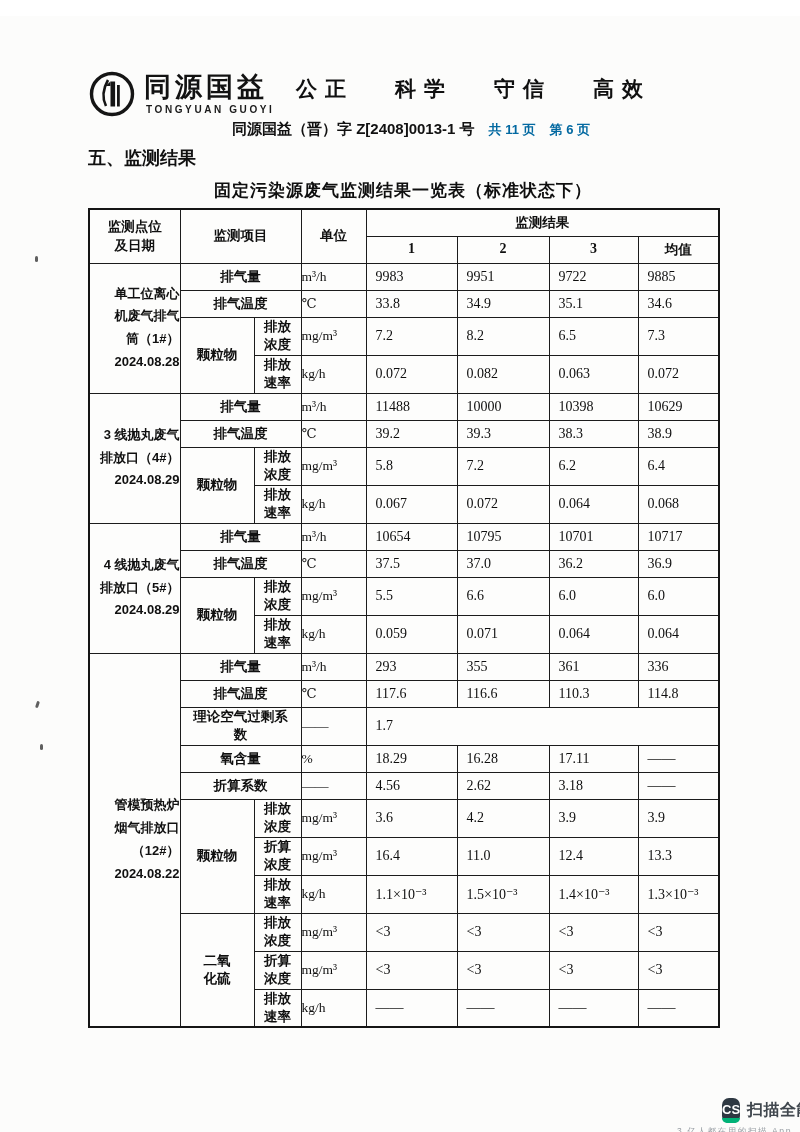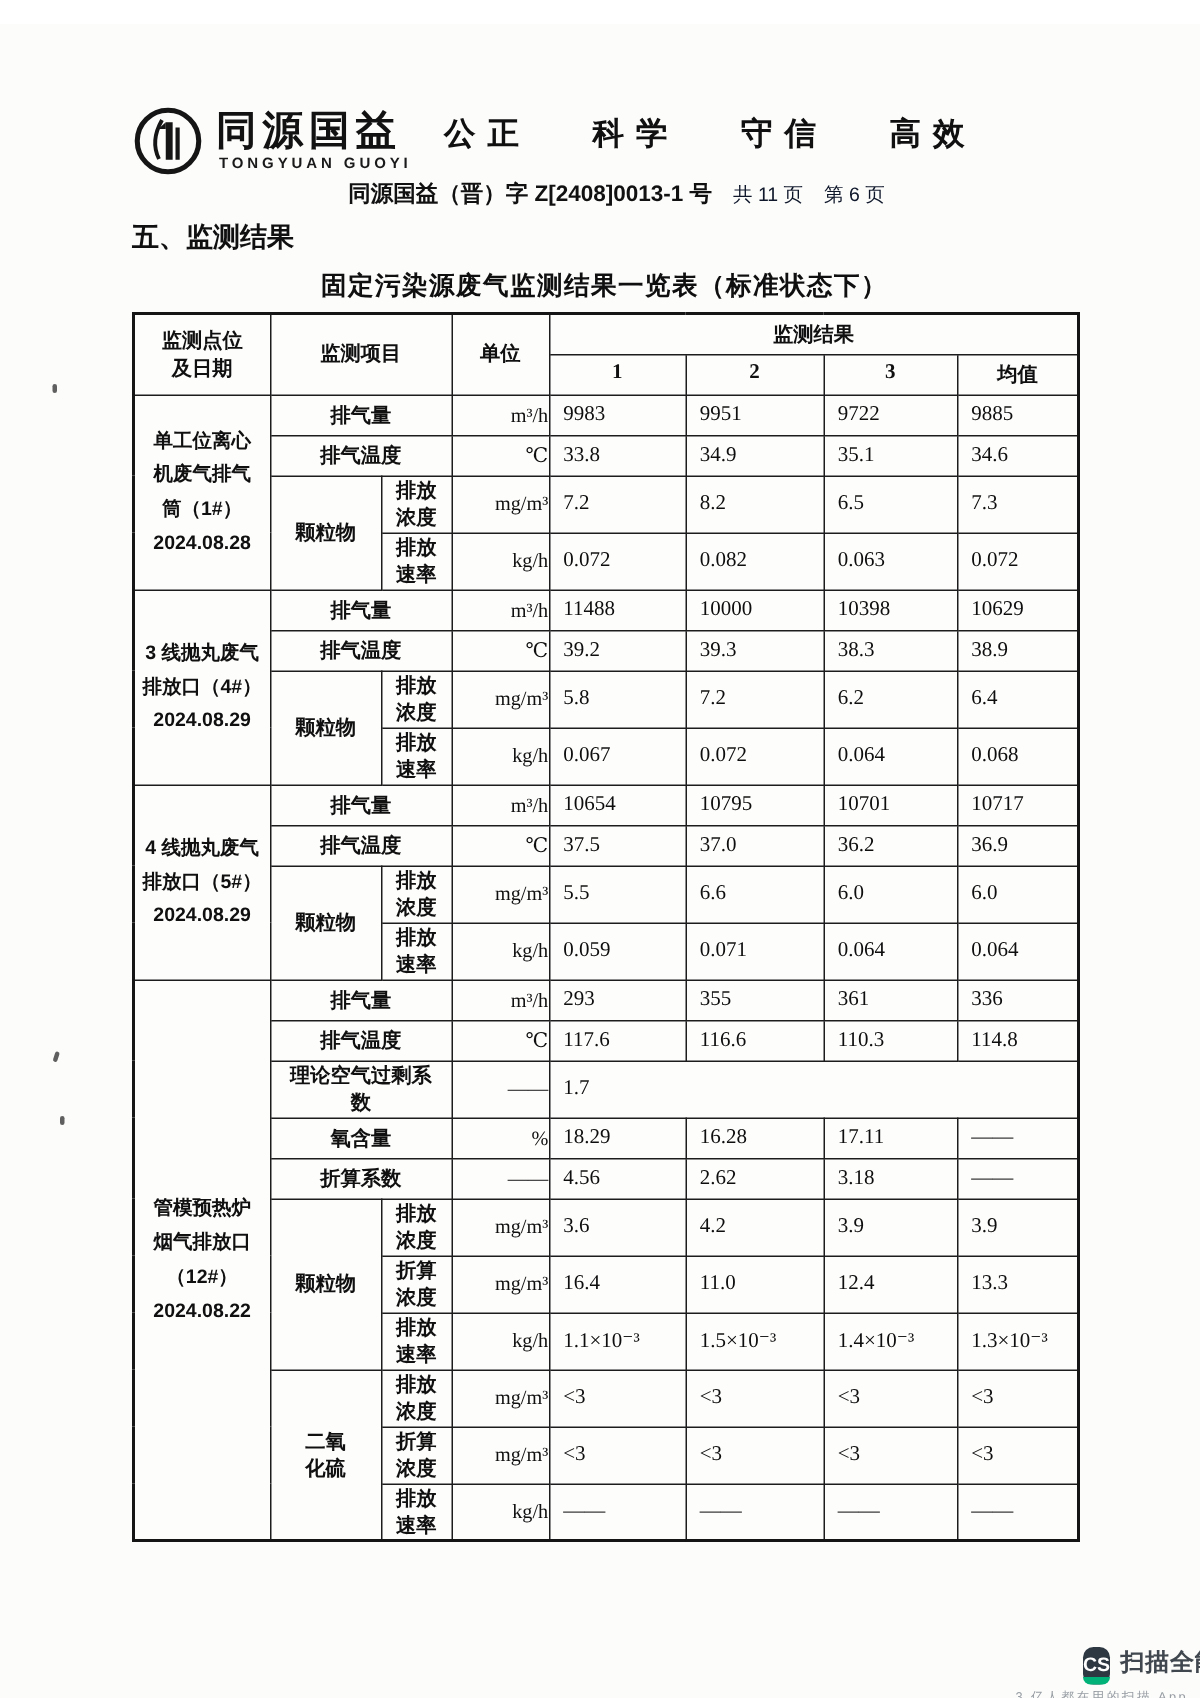--- a/index.html
+++ b/index.html
@@ -8,45 +8,45 @@
     font-family:"Liberation Sans",sans-serif;color:#141414;margin-top:16px;
   }
   
   .logo{position:absolute;left:88px;top:54px;width:48px;height:48px;}
   .brand-name{position:absolute;left:144px;top:53px;font-size:27px;font-weight:800;letter-spacing:4px;color:#121212;}
   .brand-en{position:absolute;left:146px;top:88px;font-size:10px;font-weight:700;letter-spacing:2.6px;color:#1a1a1a;}
   .slogans{position:absolute;left:296px;top:59px;display:flex;gap:41px;}
   .slogan{font-size:21px;font-weight:900;letter-spacing:8px;color:#101010;}
   .doc-row{position:absolute;left:104px;top:104px;width:614px;display:flex;justify-content:center;align-items:baseline;}
   .doc-number{font-size:15px;font-weight:700;color:#111;}
-  .page-info{font-size:13px;font-weight:400;color:#0f172a;}
+  .page-info{font-size:13px;font-weight:700;color:#0369a1;}
   .page-info span{margin-left:14px;}
   .section-title{position:absolute;left:88px;top:130px;font-size:18px;font-weight:700;color:#101010;}
   .tbl-title{position:absolute;left:88px;top:163px;width:630px;text-align:center;font-size:17px;font-weight:700;letter-spacing:1px;color:#0f0f0f;}
   
   .rtable{
     position:absolute;left:88px;top:192px;width:630px;
     border-collapse:collapse;table-layout:fixed;background:#fdfdfc;
     border:2.5px solid #151515;
   }
   .rtable th,.rtable td{border:1.5px solid #1c1c1c;padding:0;overflow:hidden;}
   .rtable thead tr{height:27px;}
   .rtable tbody tr{height:27px;}
   .rtable tbody tr.tall{height:38px;}
   .rtable th{font-size:13.5px;font-weight:700;text-align:center;white-space:pre-line;line-height:1.45;color:#101010;}
   th.num{font-family:"Liberation Serif","DejaVu Serif",serif;font-weight:600;font-size:14px;}
-  td.point{font-size:13px;font-weight:600;text-align:center;white-space:pre-line;line-height:1.75;color:#101010;}
+  td.point{font-size:13px;font-weight:600;text-align:right;white-space:pre-line;line-height:1.75;color:#101010;}
   td.grp,td.item{font-size:13.5px;font-weight:600;text-align:center;white-space:pre-line;line-height:1.3;color:#101010;}
-  td.unit{font-family:"Liberation Serif","DejaVu Serif",serif;font-size:13.5px;text-align:right;color:#101010;}
+  td.unit{font-family:"Liberation Serif","DejaVu Serif",serif;font-size:13.5px;text-align:left;color:#101010;}
   td.val{font-family:"Liberation Serif","DejaVu Serif",serif;font-size:14px;text-align:left;padding-left:9px;color:#0e0e0e;}
   
   .mark{position:absolute;background:#2b2b2b;border-radius:2px;opacity:.75;}
   
   .watermark{position:absolute;right:6px;bottom:10px;width:118px;}
-  .wm-top{display:flex;gap:7px;padding-left:46px;}
+  .wm-top{display:flex;align-items:center;gap:7px;padding-left:46px;}
   .cs-icon{position:relative;width:25px;height:25px;border-radius:7px;background:#2e3842;color:#fff;
     display:flex;align-items:center;justify-content:center;font-size:13px;font-weight:800;
     font-family:"Liberation Sans",sans-serif;}
   .cs-icon::after{content:"";position:absolute;left:0;right:0;bottom:0;height:5px;background:#00b277;border-radius:0 0 7px 7px;}
   .cs-icon span{position:relative;z-index:1;margin-bottom:2px;}
   .cs-name{font-size:16px;font-weight:800;color:#40474e;letter-spacing:.5px;white-space:nowrap;}
   .cs-name sup{font-size:7px;vertical-align:top;}
   .cs-sub{margin-top:3px;padding-left:1px;font-size:8.5px;letter-spacing:1.6px;color:#979da3;white-space:nowrap;}
 </style>
 </head>

